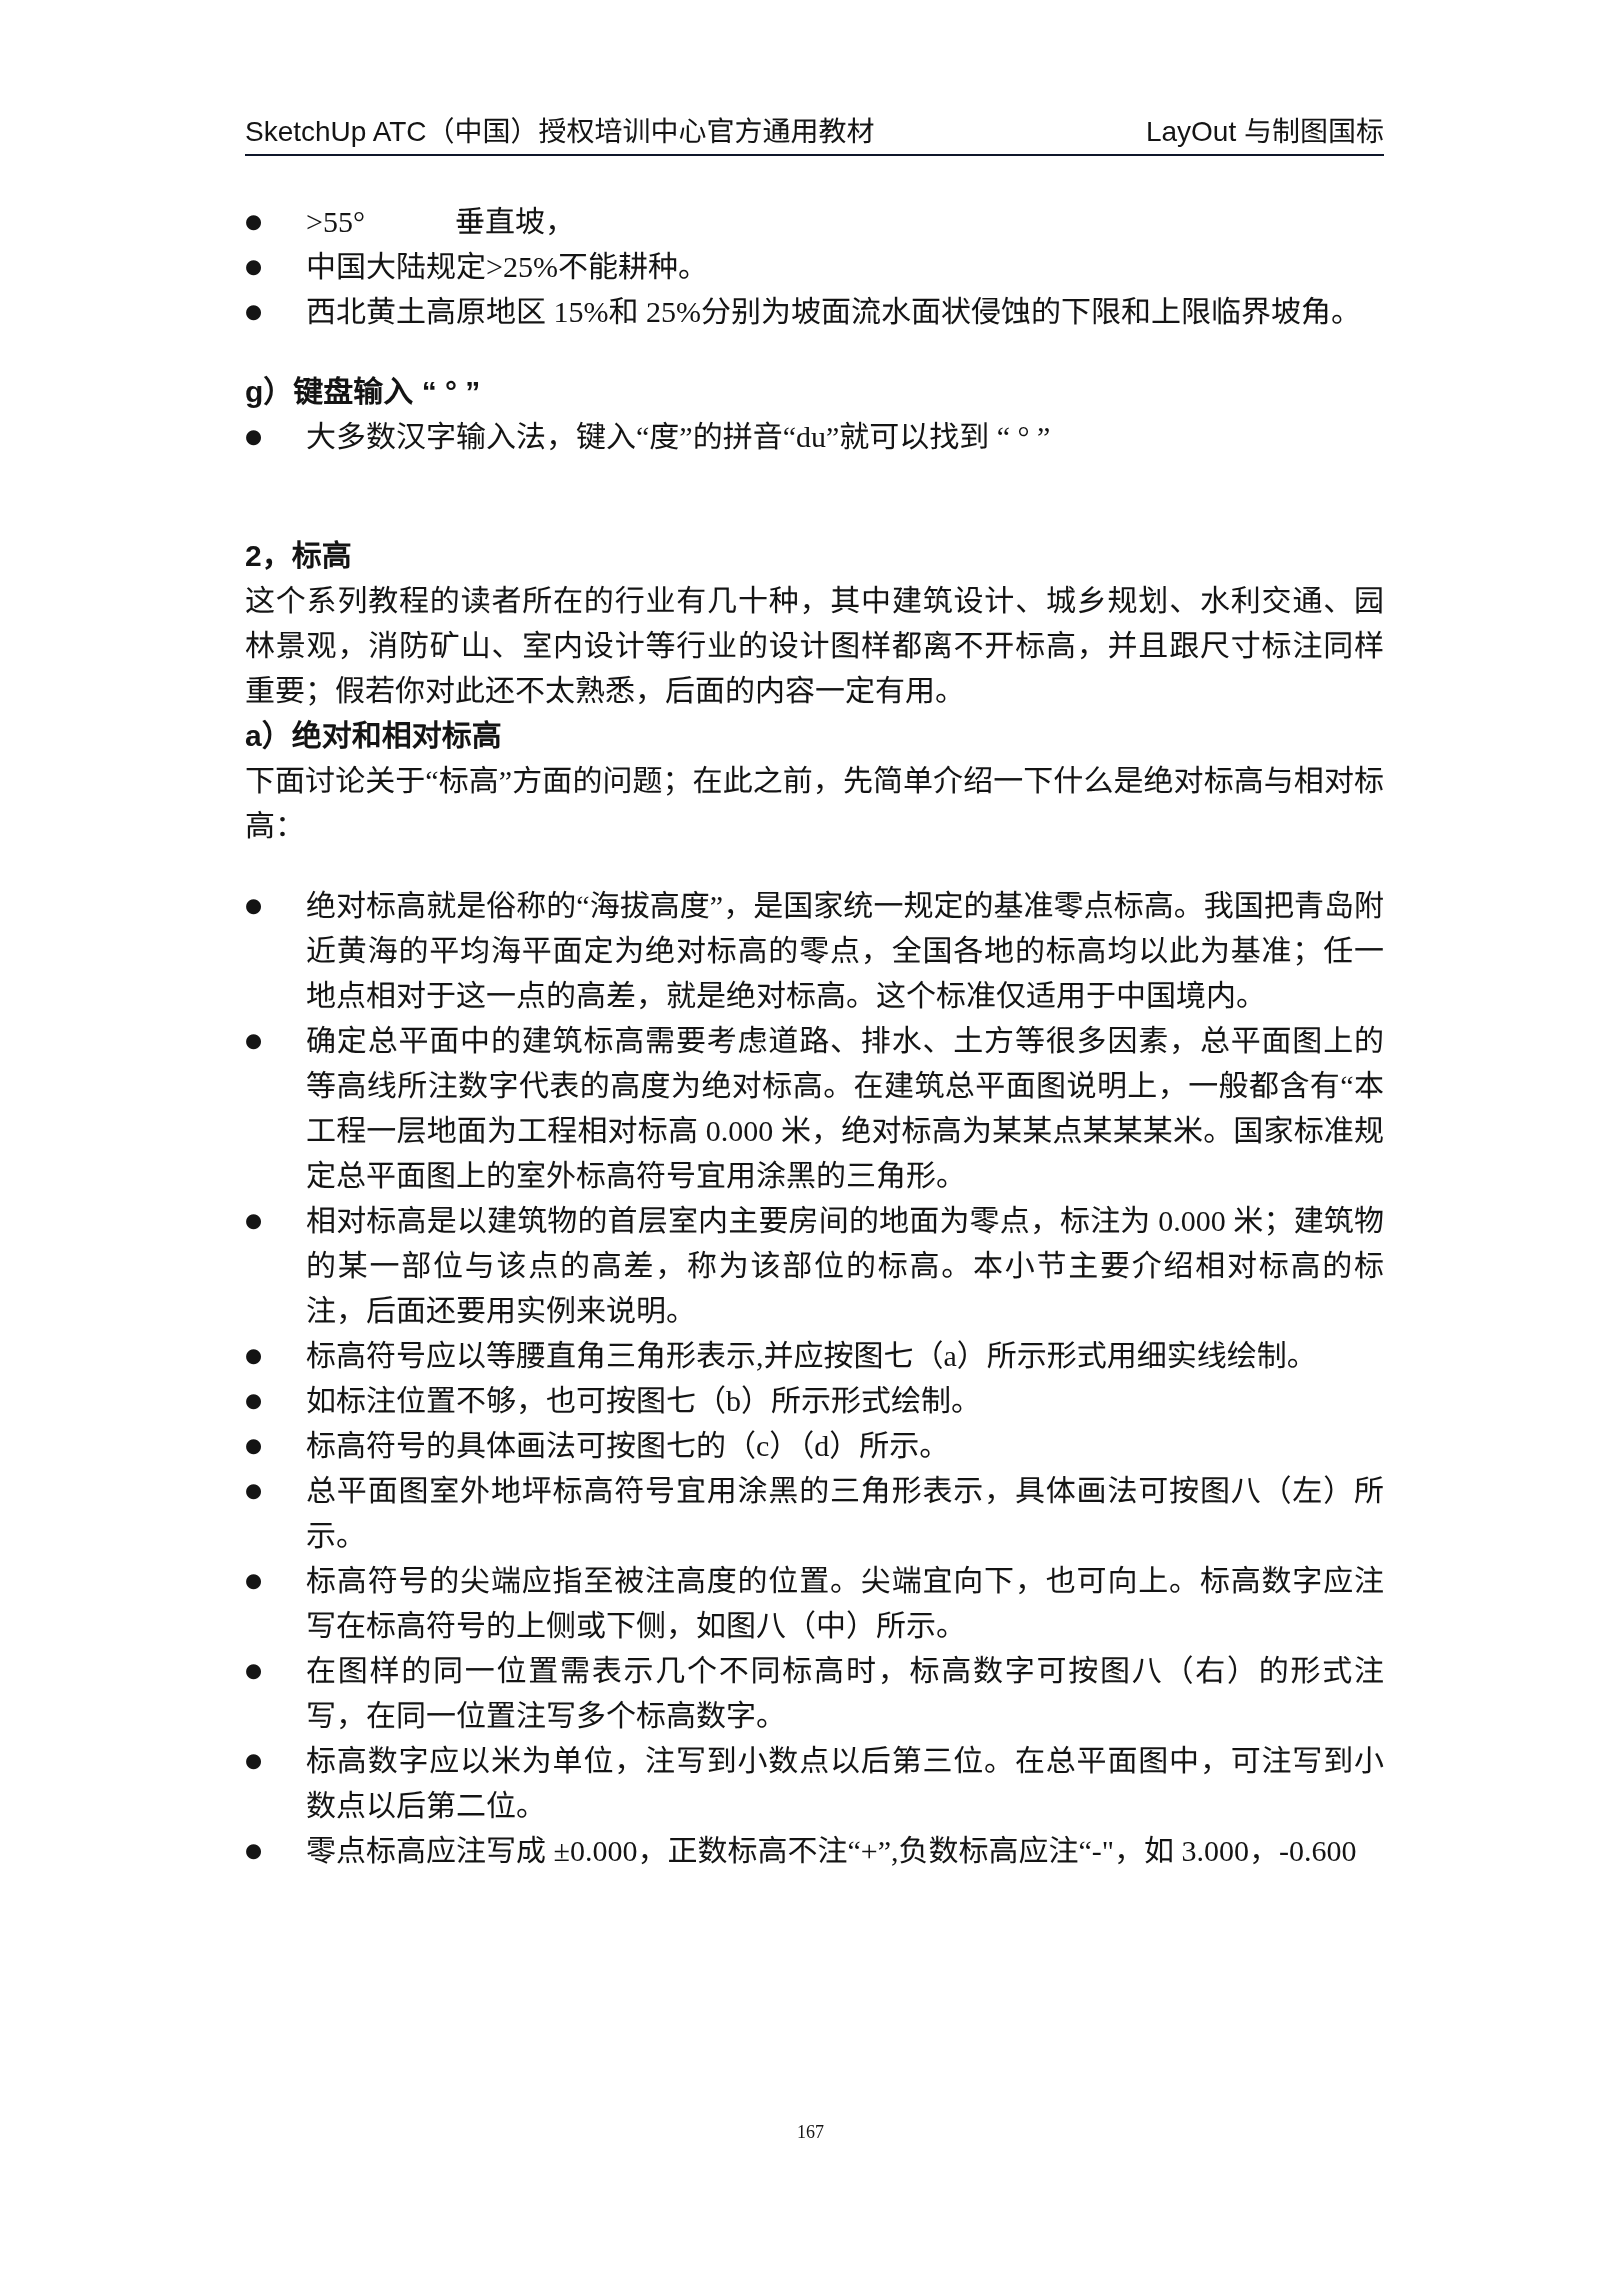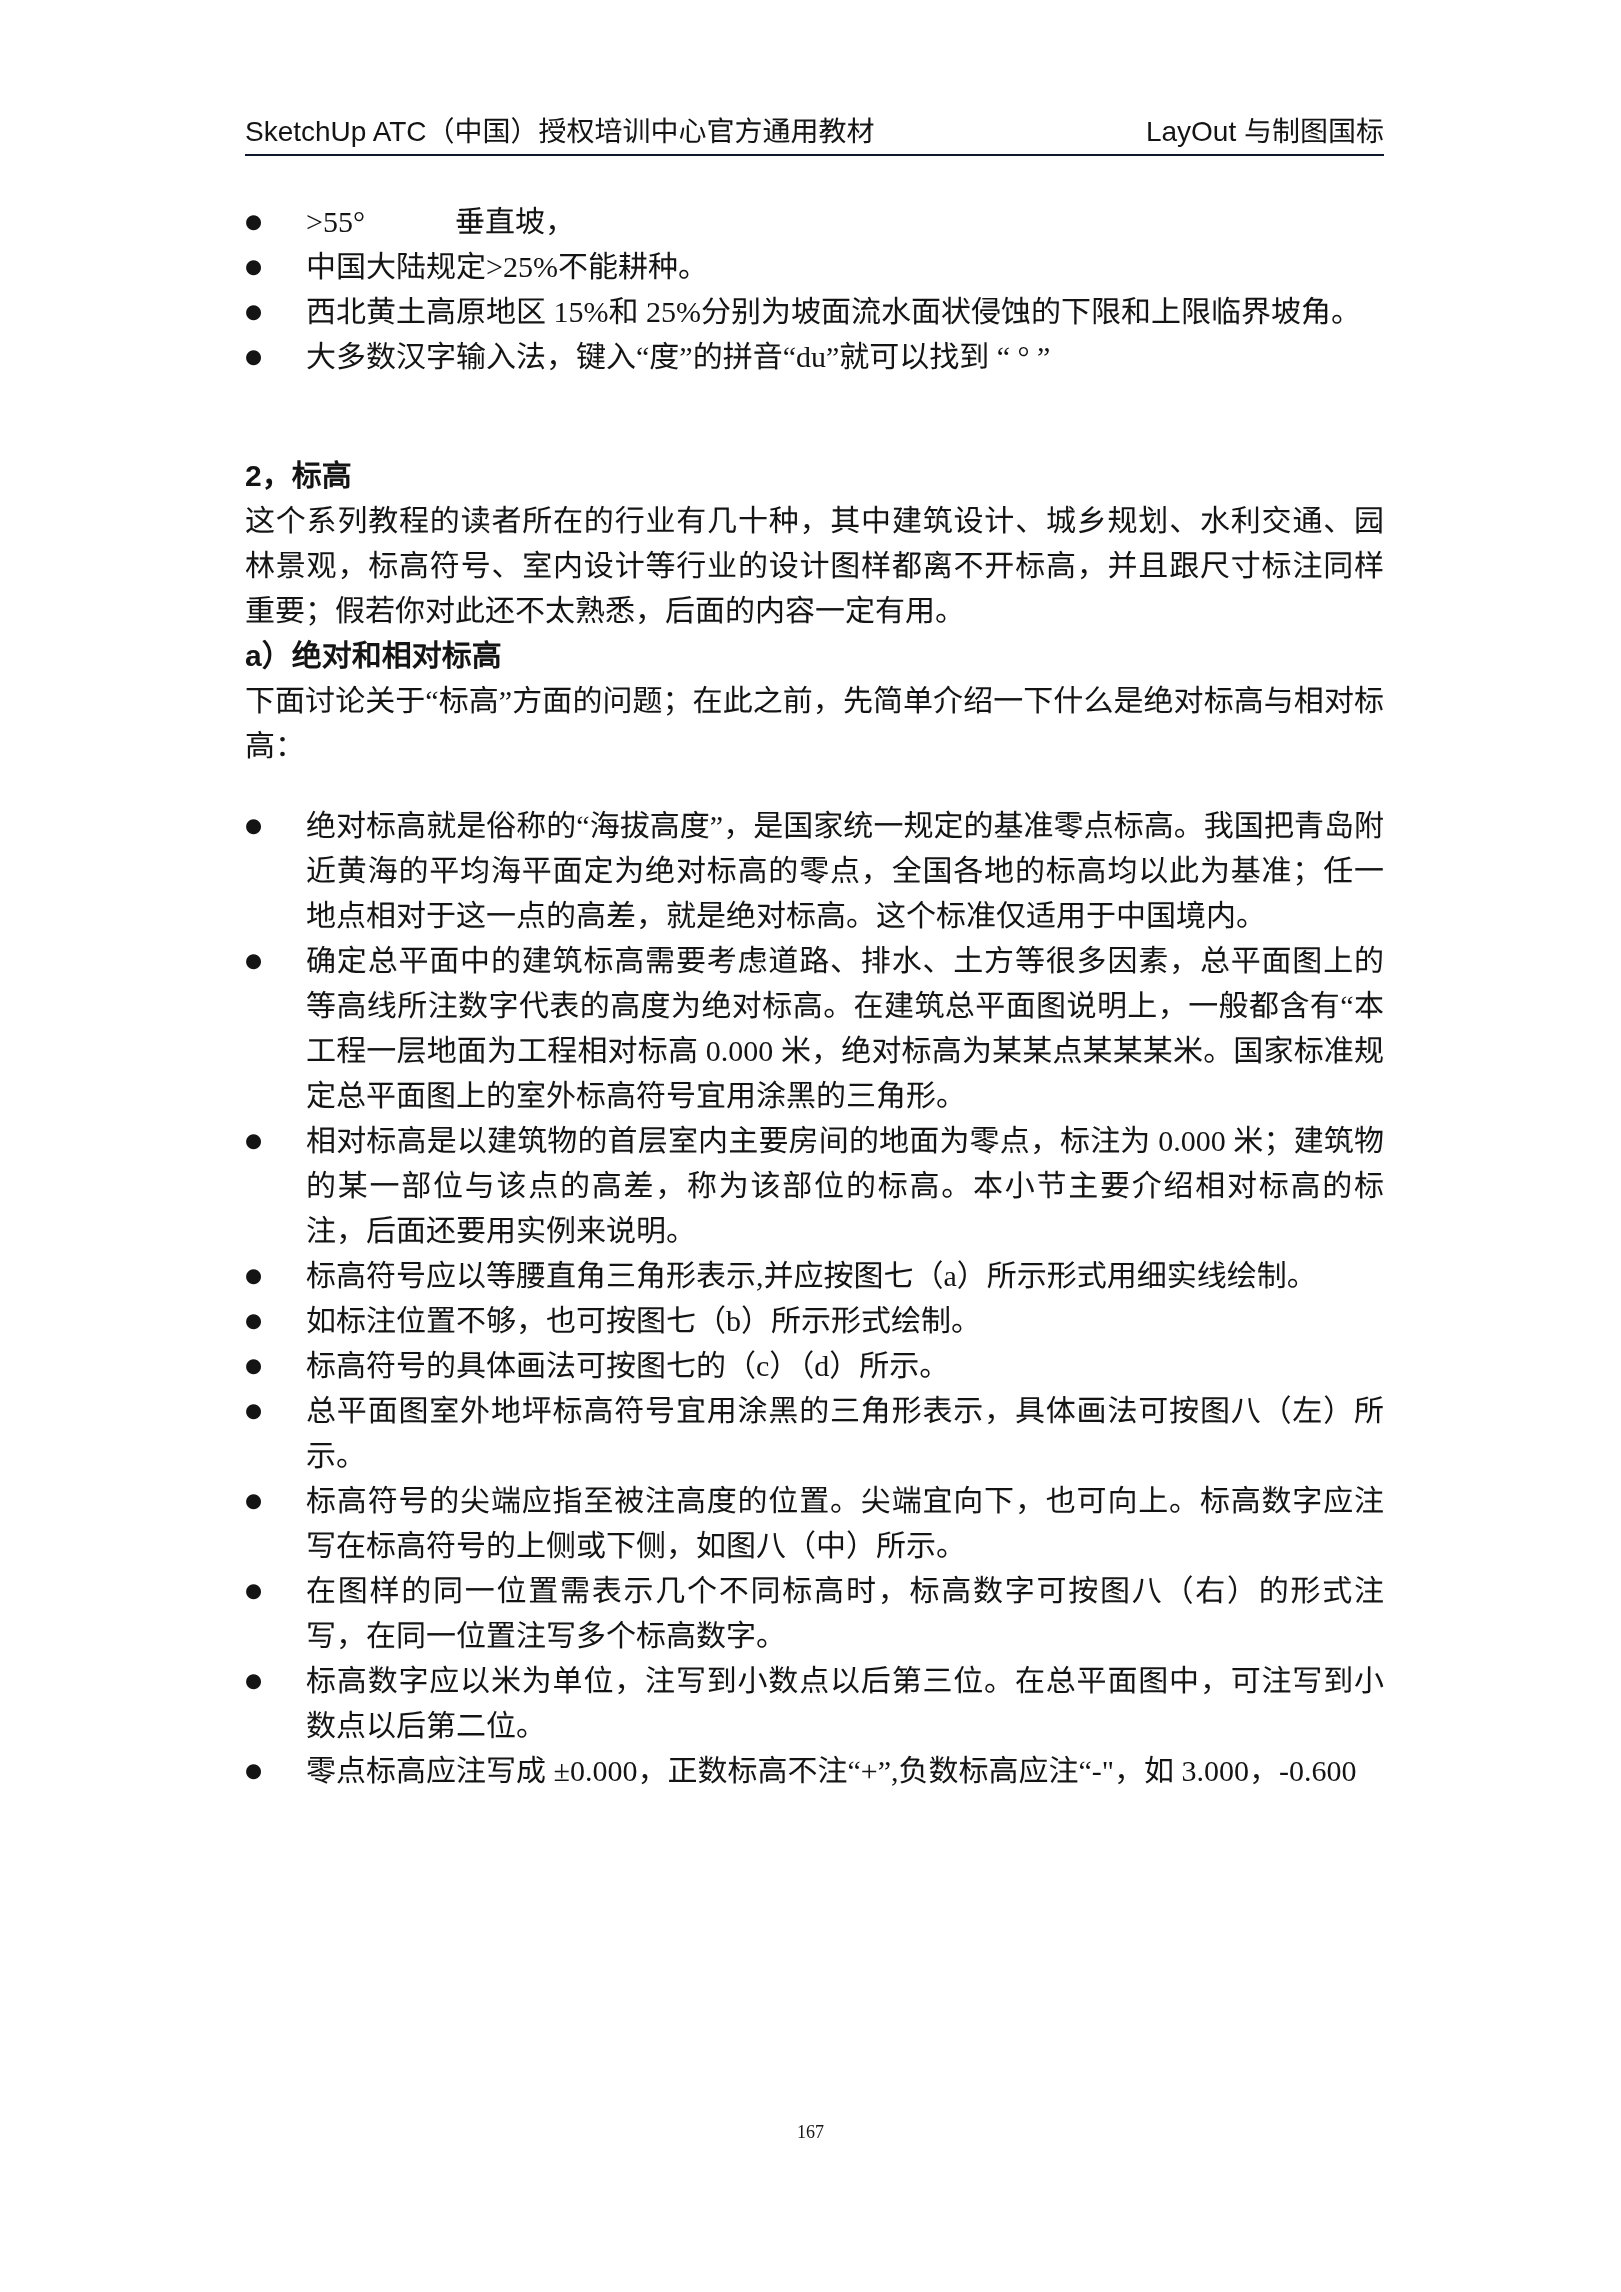--- a/index.html
+++ b/index.html
@@ -89,29 +89,30 @@
       <li>
         <span class="marker">●</span>
         <div class="btext">中国大陆规定&gt;25%不能耕种。</div>
       </li>
       <li>
         <span class="marker">●</span>
         <div class="btext">西北黄土高原地区 15%和 25%分别为坡面流水面状侵蚀的下限和上限临界坡角。</div>
       </li>
     </ul>
 
+    <h3 class="heading h-g">g）键盘输入 “ ° ”</h3>
     <ul class="blist" id="list-g">
       <li>
         <span class="marker">●</span>
         <div class="btext">大多数汉字输入法，键入“度”的拼音“du”就可以找到 “ ° ”</div>
       </li>
     </ul>
 
     <h3 class="heading h-2">2，标高</h3>
-    <p>这个系列教程的读者所在的行业有几十种，其中建筑设计、城乡规划、水利交通、园林景观，标高符号、室内设计等行业的设计图样都离不开标高，并且跟尺寸标注同样重要；假若你对此还不太熟悉，后面的内容一定有用。</p>
+    <p>这个系列教程的读者所在的行业有几十种，其中建筑设计、城乡规划、水利交通、园林景观，消防矿山、室内设计等行业的设计图样都离不开标高，并且跟尺寸标注同样重要；假若你对此还不太熟悉，后面的内容一定有用。</p>
 
     <h3 class="heading h-a">a）绝对和相对标高</h3>
     <p>下面讨论关于“标高”方面的问题；在此之前，先简单介绍一下什么是绝对标高与相对标高：</p>
     <ul class="blist" id="list-a">
       <li>
         <span class="marker">●</span>
         <div class="btext">绝对标高就是俗称的“海拔高度”，是国家统一规定的基准零点标高。我国把青岛附近黄海的平均海平面定为绝对标高的零点，全国各地的标高均以此为基准；任一地点相对于这一点的高差，就是绝对标高。这个标准仅适用于中国境内。</div>
       </li>
       <li>
         <span class="marker">●</span>

